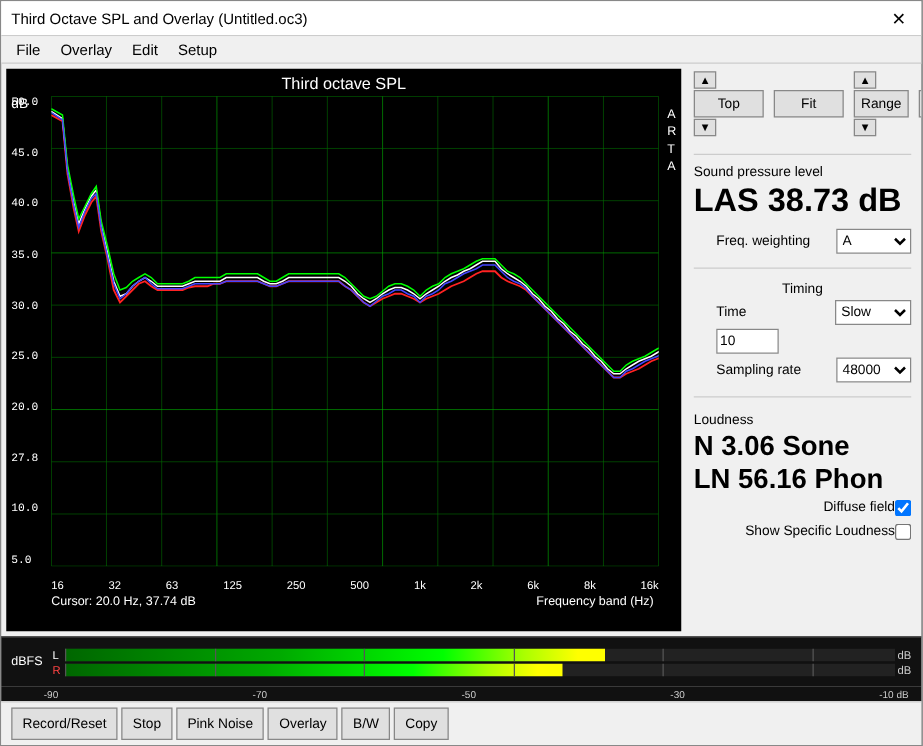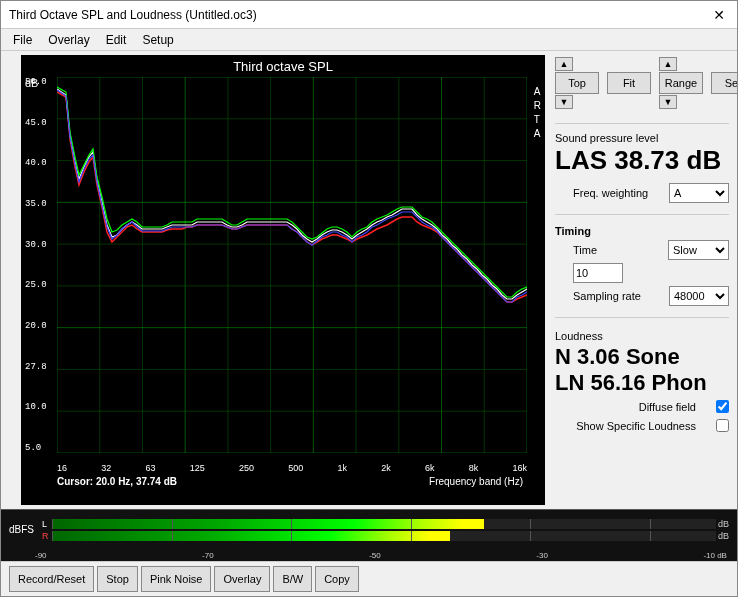--- a/index.html
+++ b/index.html
@@ -7,61 +7,61 @@
     
     .window { width: 738px; height: 597px; background: #f0f0f0; border: 1px solid #888; display: flex; flex-direction: column; }
     
     .title-bar { background: #fff; display: flex; align-items: center; justify-content: space-between; padding: 4px 8px; border-bottom: 1px solid #ccc; height: 28px; }
     .title-text { font-size: 12px; color: #000; }
     .close-btn { width: 20px; height: 20px; background: none; border: none; cursor: pointer; font-size: 14px; color: #000; display: flex; align-items: center; justify-content: center; }
     
     .menu-bar { display: flex; gap: 8px; padding: 2px 8px; background: #f0f0f0; border-bottom: 1px solid #ccc; height: 22px; align-items: center; }
     .menu-item { font-size: 12px; color: #000; cursor: pointer; padding: 0 4px; }
     
-    .main-content { display: flex; flex: 1; overflow: hidden; margin-left: 16px; }
+    .main-content { display: flex; flex: 1; overflow: hidden; }
     
     .chart-area { flex: 1; background: #000; position: relative; margin: 4px; margin-right: 2px; }
     
     .chart-title { position: absolute; top: 4px; left: 0; right: 0; text-align: center; color: #fff; font-size: 13px; }
     .y-axis-title { position: absolute; left: 28px; top: 8px; color: #fff; font-size: 11px; }
     
     .right-panel { width: 190px; padding: 6px 8px; display: flex; flex-direction: column; gap: 4px; overflow: hidden; }
     .section-label { font-size: 11px; color: #000; margin-bottom: 2px; }
     .spl-value { font-size: 26px; font-weight: bold; color: #000; line-height: 1.1; }
     
     .field-row { display: flex; align-items: center; justify-content: space-between; margin-bottom: 3px; padding-left: 18px; }
     .field-label { font-size: 11px; color: #000; }
     .select-box { height: 20px; font-size: 11px; border: 1px solid #888; background: #fff; min-width: 60px; }
     .input-box { height: 20px; font-size: 11px; border: 1px solid #888; background: #fff; width: 50px; padding: 0 2px; }
     
     .timing-section { margin-top: 2px; }
-    .timing-title { font-size: 11px; color: #000; font-weight: bold; margin-bottom: 3px; }
+    .timing-title { font-size: 11px; color: #000; font-weight: normal; margin-bottom: 3px; text-align: center; }
     
     .loudness-section { margin-top: 4px; }
     .loudness-value { font-size: 22px; font-weight: bold; color: #000; line-height: 1.2; }
     
-    .checkbox-row { display: flex; align-items: center; gap: 20px; margin-bottom: 2px; justify-content: flex-end; }
+    .checkbox-row { display: flex; gap: 0; margin-bottom: 2px; justify-content: flex-end; }
     .checkbox-label { font-size: 11px; color: #000; }
     
     .bottom-buttons { display: flex; gap: 3px; padding: 4px 8px; background: #f0f0f0; border-top: 1px solid #ccc; }
     .bottom-btn { height: 26px; padding: 0 8px; background: #e0e0e0; border: 1px solid #888; cursor: pointer; font-size: 11px; display: flex; align-items: center; justify-content: center; }
     .arrow-btn { width: 18px; height: 14px; background: #e0e0e0; border: 1px solid #888; cursor: pointer; display: flex; align-items: center; justify-content: center; font-size: 9px; line-height: 1; }
-    .label-btn { width: 44px; height: 22px; background: #e0e0e0; border: 1px solid #888; cursor: pointer; display: flex; align-items: center; justify-content: center; font-size: 11px; }
+    .label-btn { width: 56px; height: 22px; background: #e0e0e0; border: 1px solid #888; cursor: pointer; display: flex; align-items: center; justify-content: center; font-size: 11px; }
     
     .divider { height: 1px; background: #ccc; margin: 4px 0; }
 
     svg.chart { width: 100%; height: 100%; }
   </style>
 </head>
 <body>
 
 <div class="window">
 
   <div class="title-bar">
-    <span class="title-text">Third Octave SPL and Loudness (Untitled.oc3)</span>
+    <span class="title-text">Third Octave SPL and Overlay (Untitled.oc3)</span>
     <button class="close-btn">✕</button>
   </div>
 
   <div class="menu-bar">
     <span class="menu-item">File</span>
     <span class="menu-item">Overlay</span>
     <span class="menu-item">Edit</span>
     <span class="menu-item">Setup</span>
   </div>
 
@@ -182,21 +182,21 @@
         <span style="color:#fff;font-size:9px;">125</span>
         <span style="color:#fff;font-size:9px;">250</span>
         <span style="color:#fff;font-size:9px;">500</span>
         <span style="color:#fff;font-size:9px;">1k</span>
         <span style="color:#fff;font-size:9px;">2k</span>
         <span style="color:#fff;font-size:9px;">6k</span>
         <span style="color:#fff;font-size:9px;">8k</span>
         <span style="color:#fff;font-size:9px;">16k</span>
       </div>
 
-      <div style="position:absolute;bottom:18px;left:36px;color:#fff;font-size:10px;font-weight:bold;">Cursor:  20.0 Hz, 37.74 dB</div>
+      <div style="position:absolute;bottom:18px;left:36px;color:#fff;font-size:10px;">Cursor:  20.0 Hz, 37.74 dB</div>
       <div style="position:absolute;bottom:18px;right:22px;color:#fff;font-size:10px;">Frequency band (Hz)</div>
     </div>
 
     <div class="right-panel">
 
       <div style="display:flex;align-items:flex-start;gap:8px;margin-bottom:6px;">
         <div style="display:flex;flex-direction:column;align-items:center;gap:2px;">
           <div style="display:flex;flex-direction:column;gap:1px;">
             <button class="arrow-btn">▲</button>
             <button class="label-btn">Top</button>

